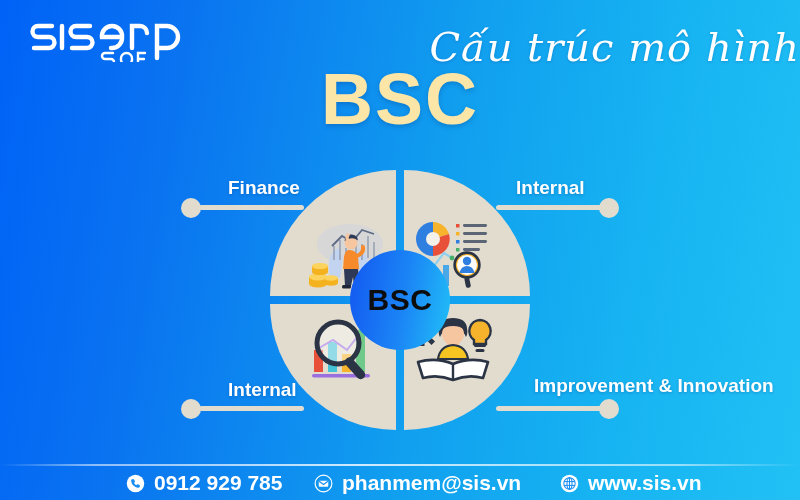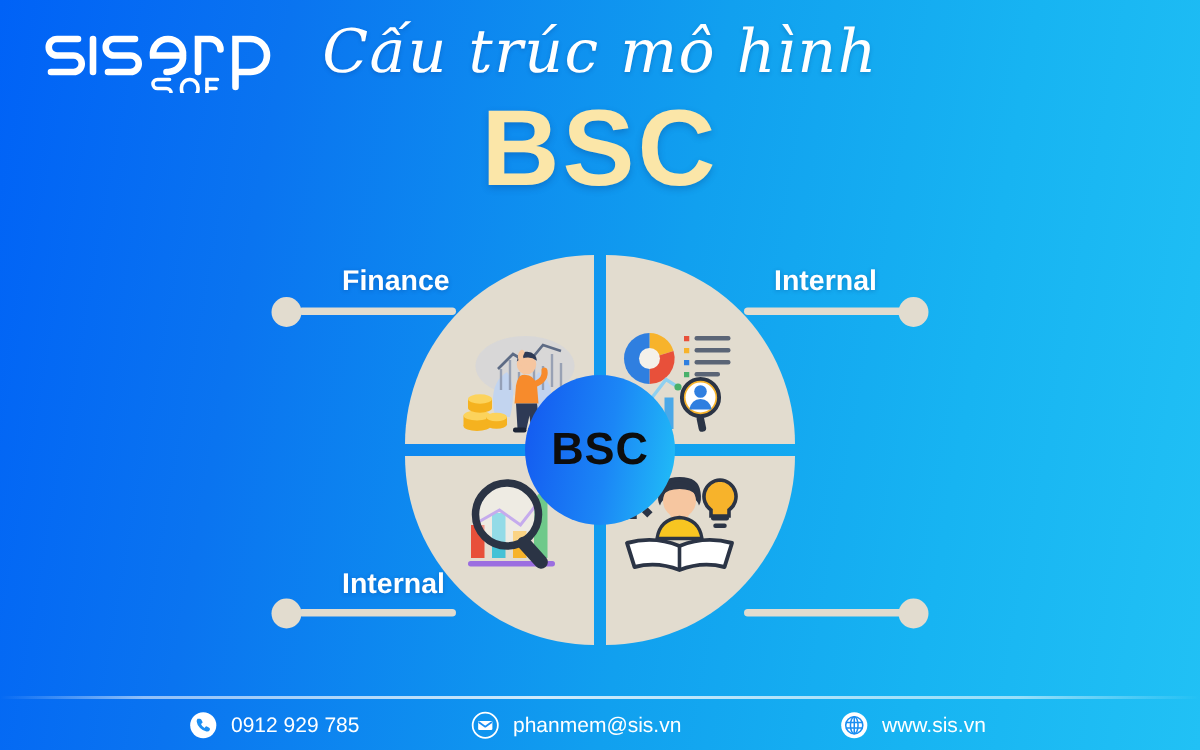--- a/index.html
+++ b/index.html
@@ -17,22 +17,22 @@
     overflow:hidden;
   }
   
   #logo {
     position:absolute; left:18px; top:12px;
     width:170px; height:50px;
   }
   #logo svg { display:block; }
   
   #script-title {
-    position:absolute; left:0; top:12px; width:800px;
-    text-align:center;
+    position:absolute; left:0; top:24px; width:800px;
+    text-align:right;
     font-family:"DejaVu Serif", serif;
     font-style:italic;
     font-size:40px;
     font-weight:400;
     color:#ffffff;
     letter-spacing:1px;
     text-shadow:0 1px 3px rgba(0,40,110,.22);
   }
   #bsc-title {
     position:absolute; left:0; top:58px; width:800px;
@@ -93,22 +93,23 @@
   #divider {
     position:absolute; left:0; top:464px; width:800px; height:2px;
     background:linear-gradient(90deg,rgba(255,255,255,0) 0%,rgba(255,255,255,.55) 12%,rgba(255,255,255,.8) 45%,rgba(255,255,255,.55) 85%,rgba(255,255,255,0) 100%);
   }
   #footer {
     position:absolute; left:0; top:466px; width:800px; height:34px;
     display:flex; align-items:center;
   }
   .fitem {
     display:flex; align-items:center; gap:9px;
-    color:#ffffff; font-size:14px;
+    color:#ffffff; font-size:21px;
     position:absolute;
+    font-weight:bold;
   }
   .fitem .ficon { width:19px; height:19px; display:block; }
   #f-phone { left:126px; }
   #f-mail  { left:314px; }
   #f-web   { left:560px; }
 </style>
 </head>
 <body>
 
 <div id="stage">
@@ -149,20 +150,21 @@
   <div class="conn-dot" style="left:599px;  top:198px;"></div>
   <div class="conn-line" style="left:496px; top:205px; width:108px;"></div>
   <div class="quad-label" style="left:500px; top:177px;">Internal</div>
 
   <div class="conn-dot" style="left:181px;  top:399px;"></div>
   <div class="conn-line" style="left:199px; top:406px; width:105px;"></div>
   <div class="quad-label" style="left:212px; top:379px;text-align:center;">Internal</div>
 
   <div class="conn-dot" style="left:599px;  top:399px;"></div>
   <div class="conn-line" style="left:496px; top:406px; width:108px;"></div>
+  <div class="quad-label" style="left:518px; top:375px;">Improvement &amp; Innovation</div>
 
   <div id="diagram">
 
     <div class="quad tl">
       <svg width="86" height="74" viewBox="0 0 86 74">
         <ellipse cx="46" cy="28" rx="33" ry="20" fill="#cfd4de" opacity=".55"></ellipse>
         <path d="M26 62 q-5 -22 8 -30 q7 10 2 30z" fill="#c2d4ef"></path>
         <path d="M62 62 q6 -22 -7 -30 q-8 10 -2 30z" fill="#c2d4ef"></path>
         <g stroke="#8d98ae" stroke-width="1.6" opacity=".85">
           <path d="M30 30 v14"></path>

